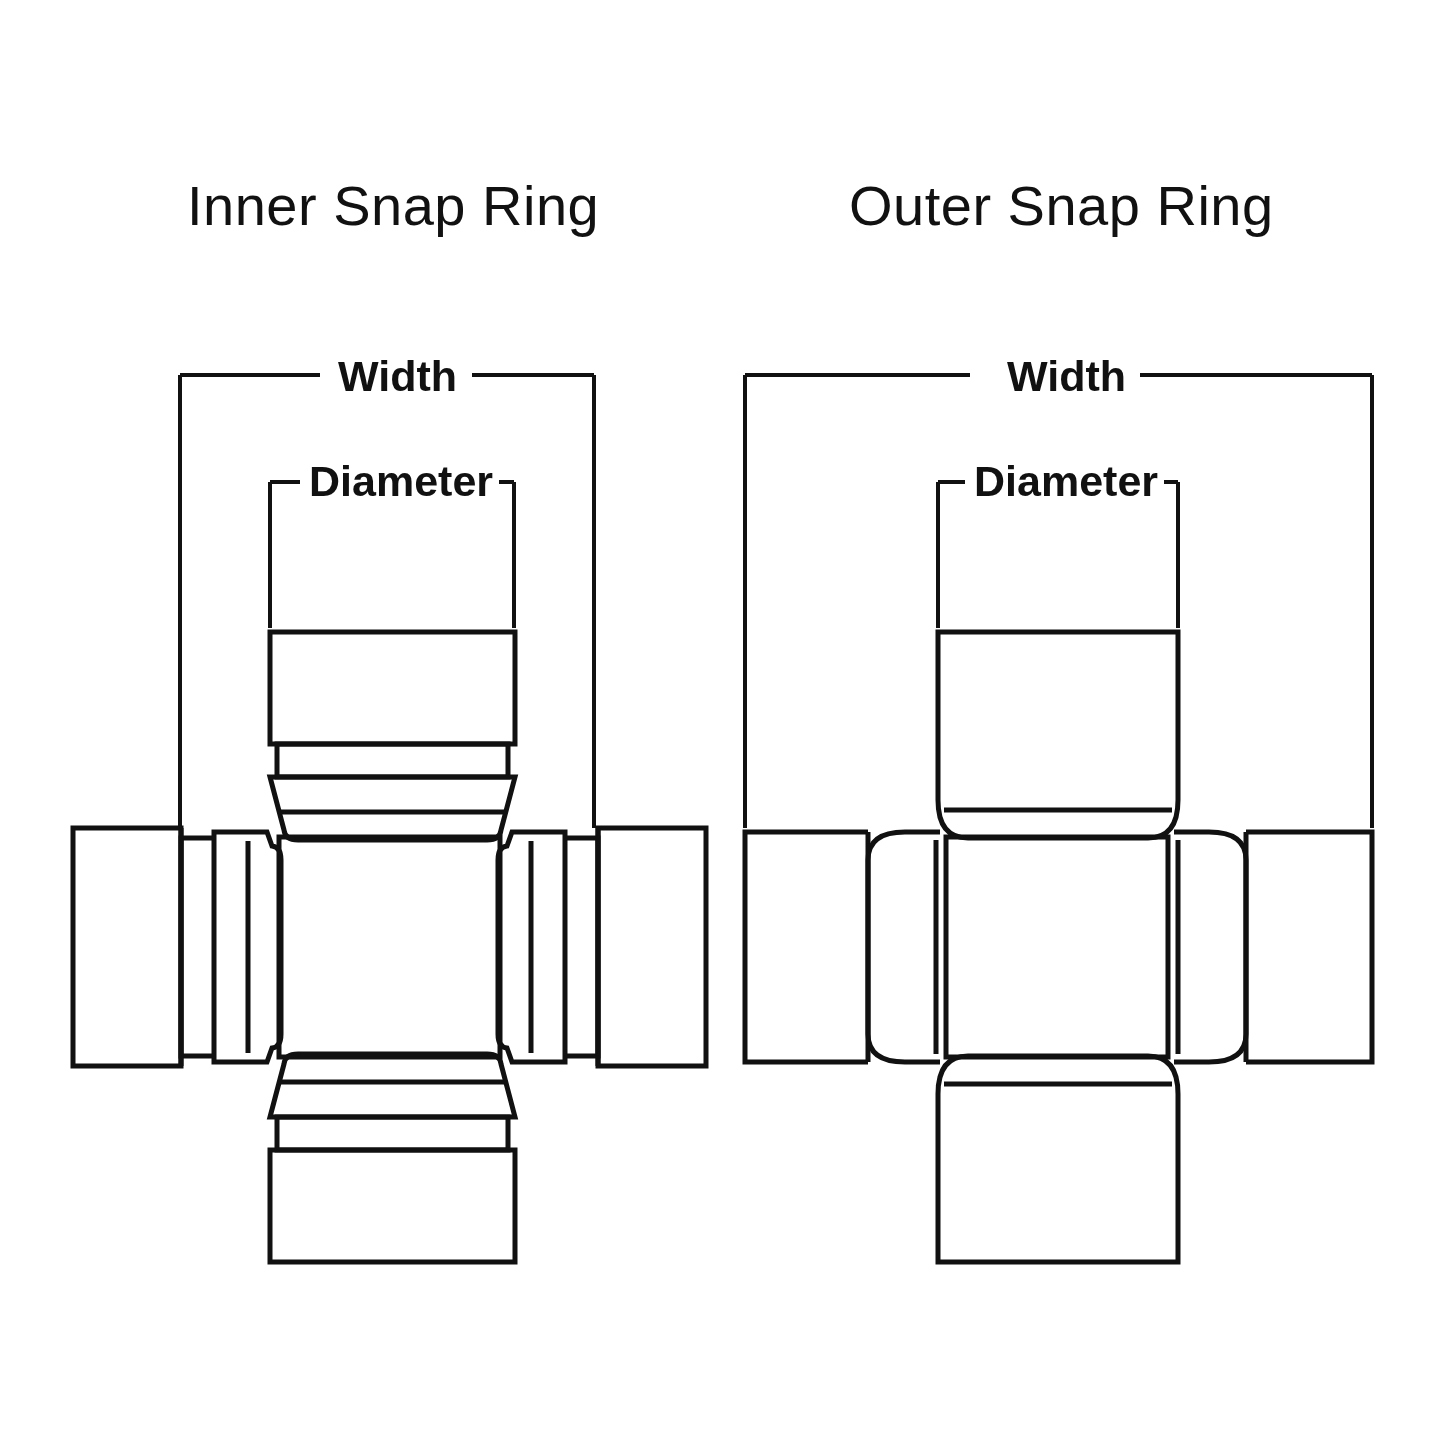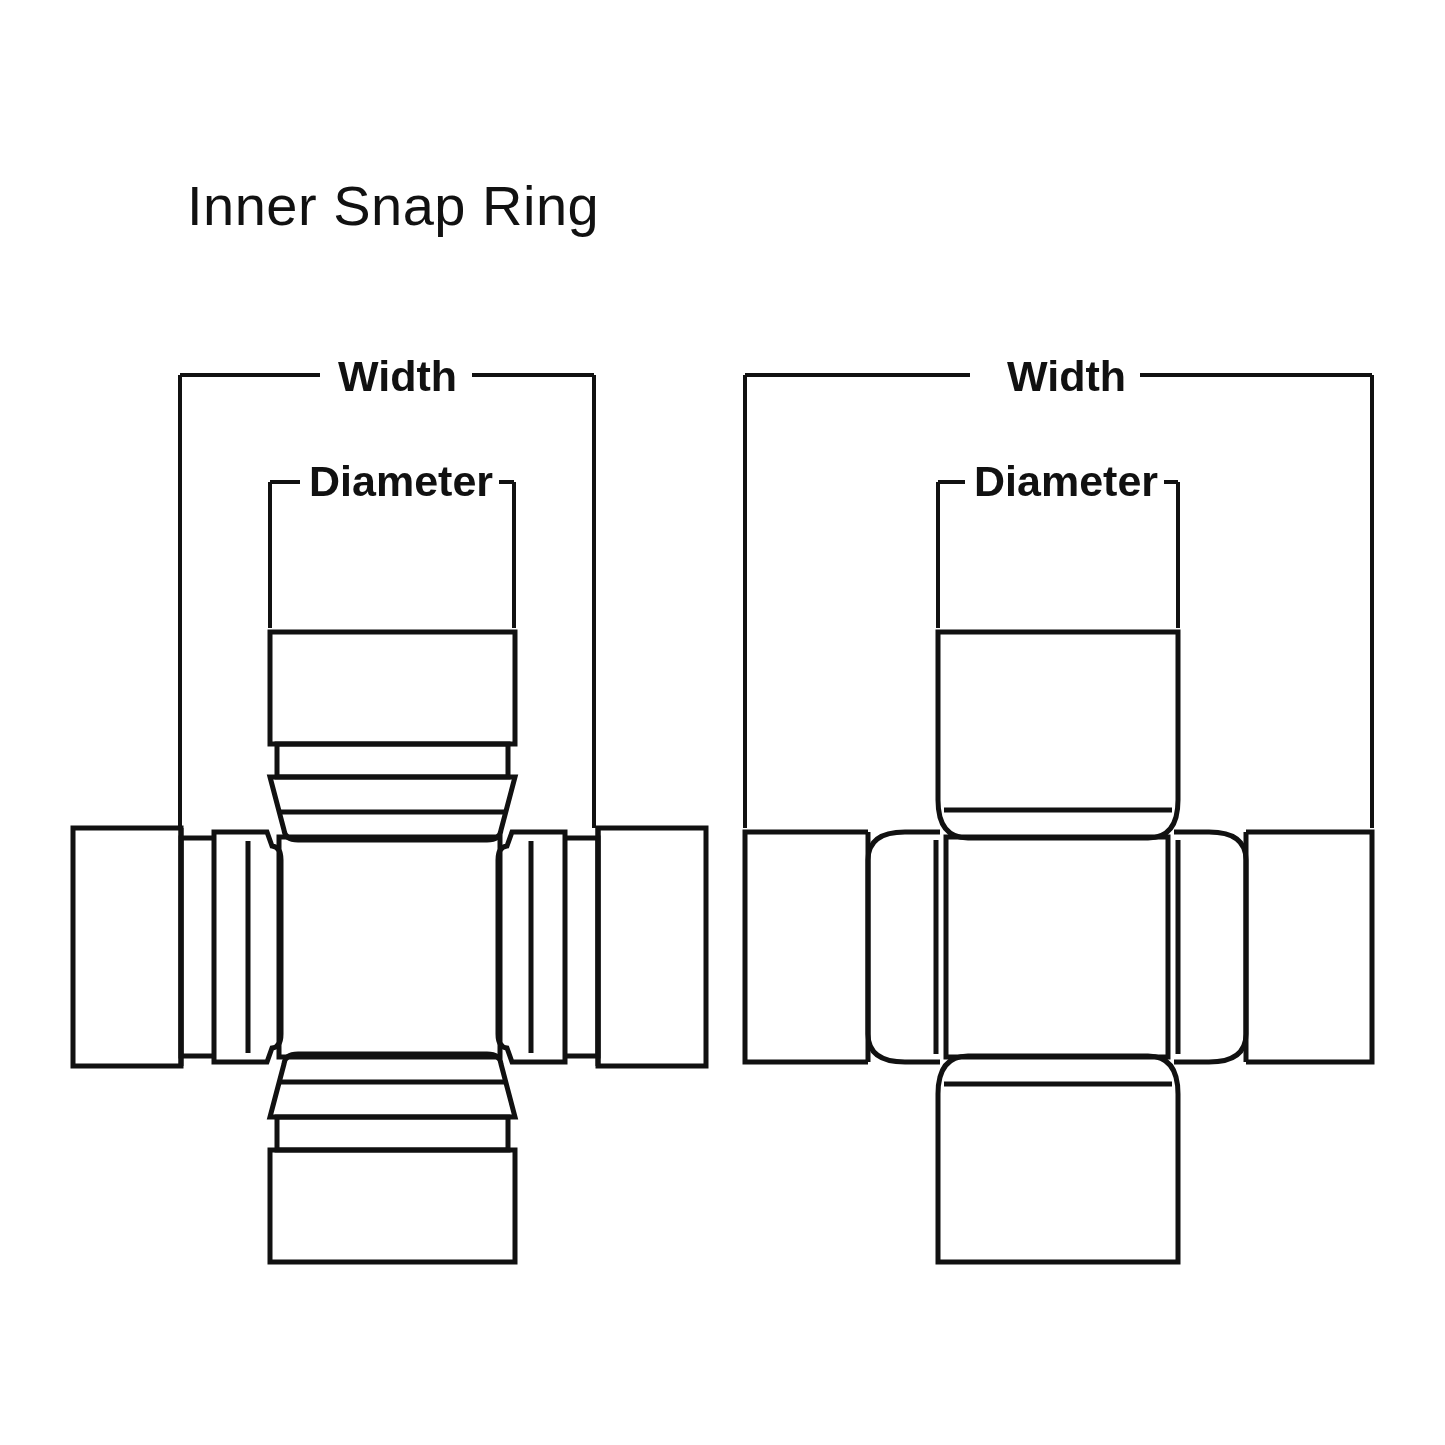--- a/index.html
+++ b/index.html
@@ -165,20 +165,21 @@
           <path d="M1178 840 V 1054"></path>
           <path d="M1246 832 H 1372 V 1062 H 1246"></path>
           <path d="M1246 832 V 1062"></path>
         </g>
       </g>
     </g>
   </svg>
 
   <div class="title" id="title-inner">Inner Snap Ring</div>
 
+  <div class="title" id="title-outer">Outer Snap Ring</div>
 
   <div class="dim-label" id="label-width-inner">Width</div>
 
   <div class="dim-label" id="label-diam-inner">Diameter</div>
 
   <div class="dim-label" id="label-width-outer">Width</div>
 
   <div class="dim-label" id="label-diam-outer">Diameter</div>
 
 </div>

